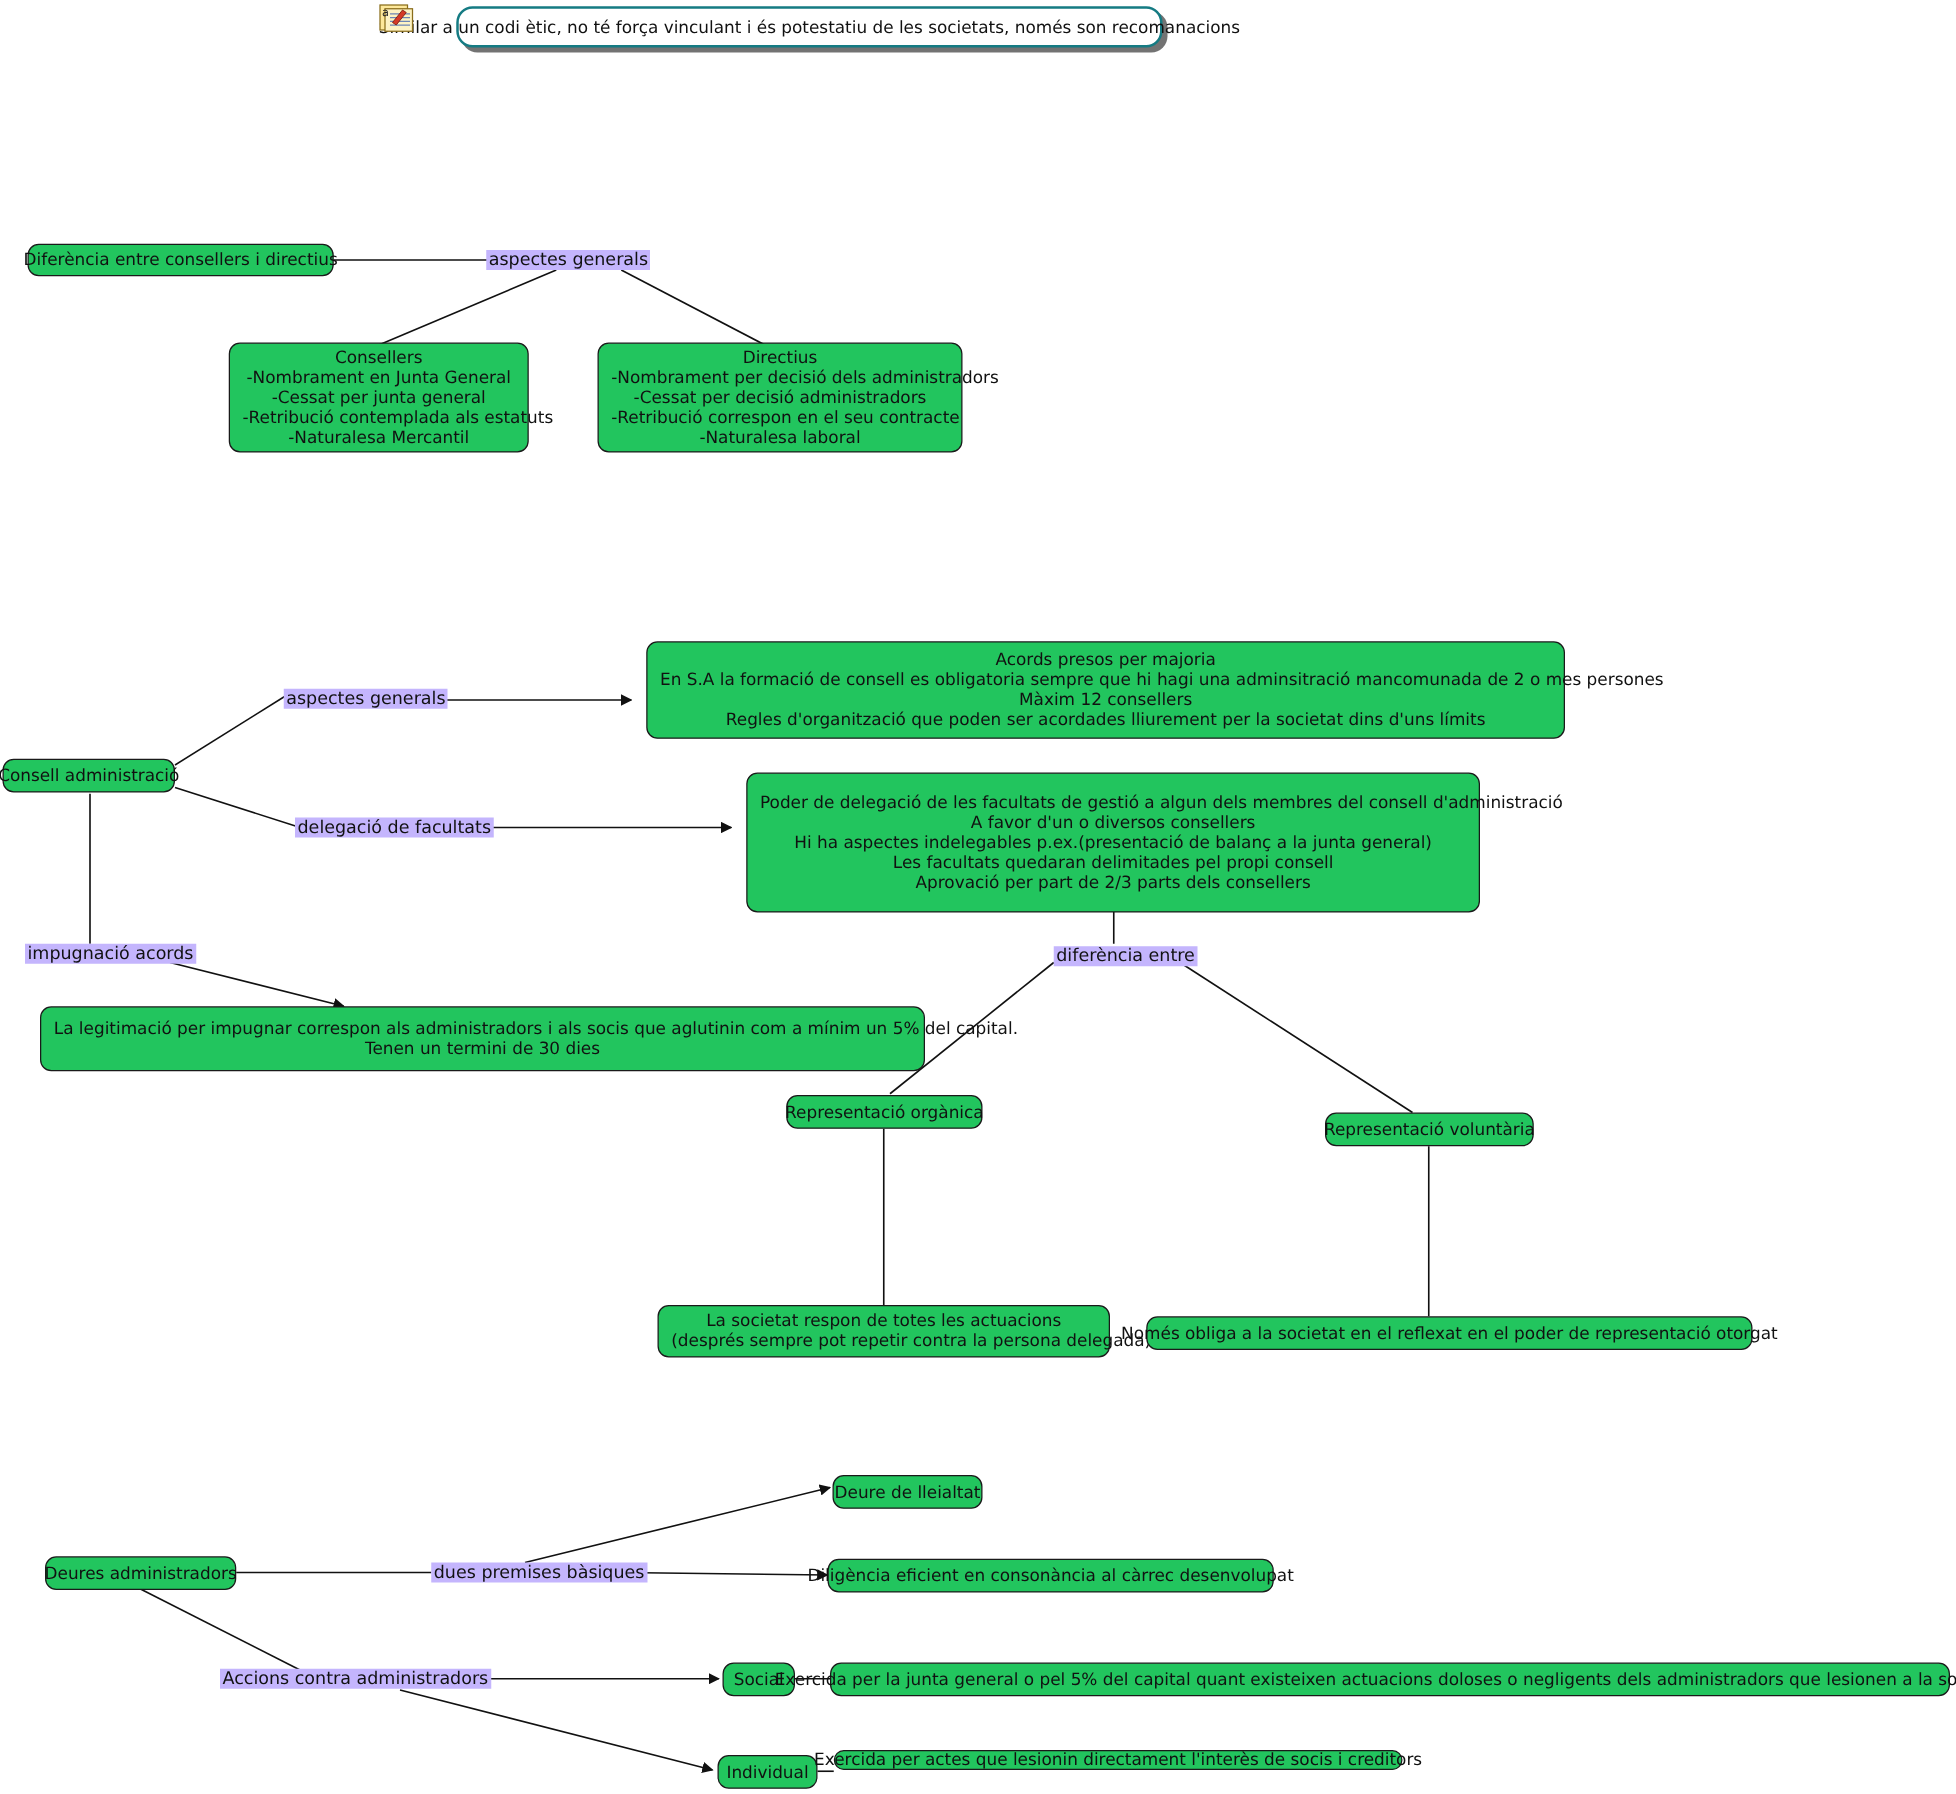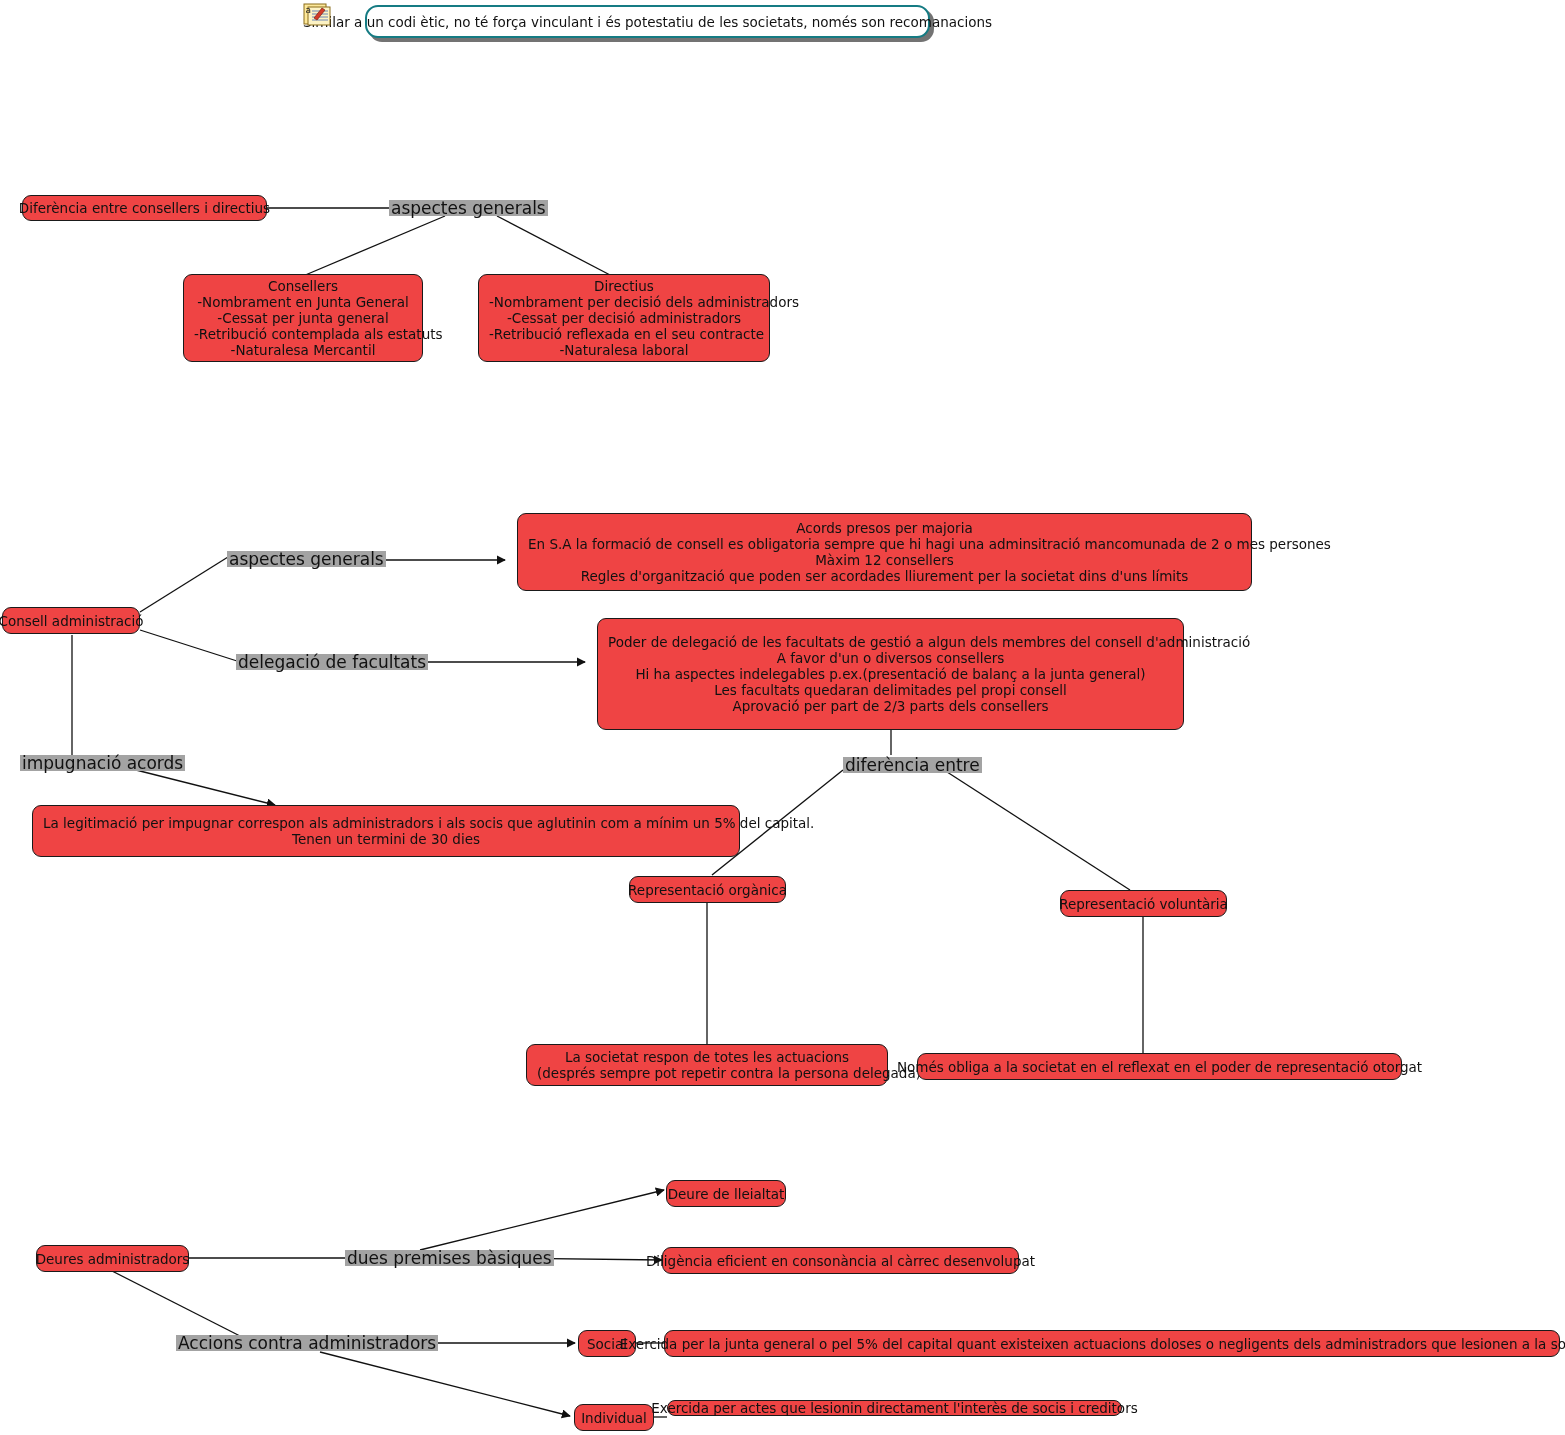--- a/index.html
+++ b/index.html
@@ -24,21 +24,21 @@
     position: absolute;
     left: 0; top: 0;
     width: 1565px;
     height: 1435px;
     pointer-events: none;
     z-index: 1;
   }
   .node {
     position: absolute;
     box-sizing: border-box;
-    background: #ef4444;
+    background: #22c55e;
     border: 1px solid #1a1a1a;
     border-radius: 9px;
     color: #111111;
     font-size: 13.5px;
     line-height: 16px;
     text-align: center;
     padding: 5px 10px;
     z-index: 3;
     white-space: nowrap;
     display: flex;
@@ -64,24 +64,24 @@
     z-index: 3;
     white-space: nowrap;
     box-shadow: 4px 4px 0 rgba(0,0,0,0.55);
     display: flex;
     align-items: center;
     justify-content: center;
   }
 
   .link-label {
     position: absolute;
-    font-size: 17px;
+    font-size: 14px;
     line-height: 16px;
     color: #111111;
-    background: #a3a3a3;
+    background: #c4b5fd;
     white-space: nowrap;
     z-index: 2;
     padding: 0 2px;
   }
 
   .note-icon {
     position: absolute;
     width: 30px;
     height: 26px;
     z-index: 4;
@@ -166,21 +166,21 @@
       <div>-Retribució contemplada als estatuts</div>
       <div>-Naturalesa Mercantil</div>
     </div>
   </div>
 
   <div class="node" style="left:478px; top:274px; width:292px; height:88px;">
     <div class="lines">
       <div>Directius</div>
       <div>-Nombrament per decisió dels administradors</div>
       <div>-Cessat per decisió administradors</div>
-      <div>-Retribució reflexada en el seu contracte</div>
+      <div>-Retribució correspon en el seu contracte</div>
       <div>-Naturalesa laboral</div>
     </div>
   </div>
 
   <div class="node" style="left:517px; top:513px; width:735px; height:78px;">
     <div class="lines">
       <div>Acords presos per majoria</div>
       <div>En S.A la formació de consell es obligatoria sempre que hi hagi una adminsitració mancomunada de 2 o mes persones</div>
       <div>Màxim 12 consellers</div>
       <div>Regles d'organització que poden ser acordades lliurement per la societat dins d'uns límits</div>

